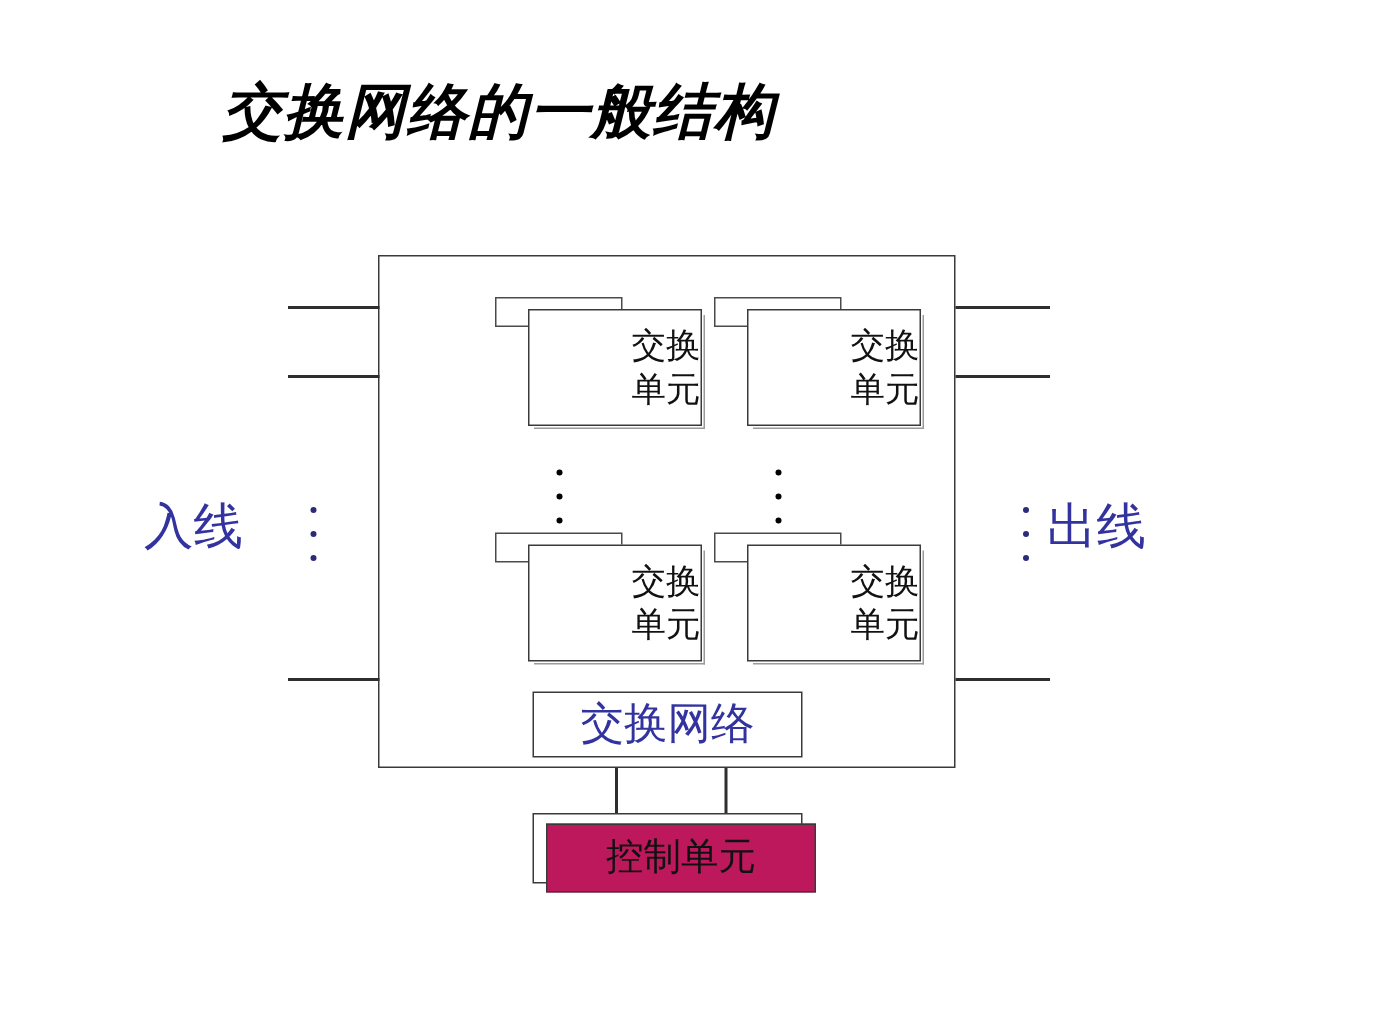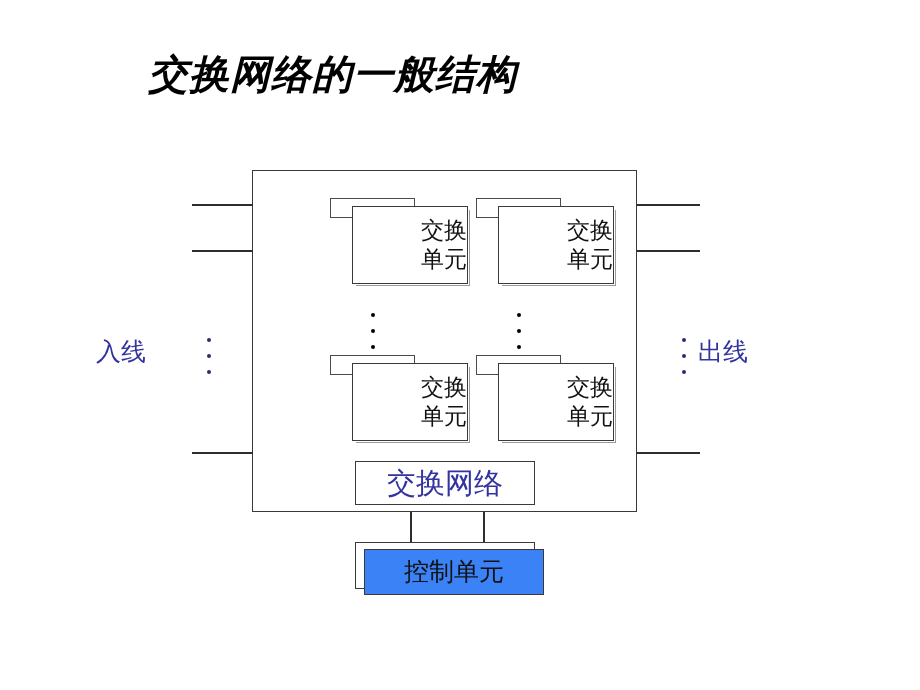--- a/index.html
+++ b/index.html
@@ -139,21 +139,21 @@
   #in-line-2  { left: 192px; top: 250px; width: 61px; }
   #in-line-3  { left: 192px; top: 452px; width: 61px; }
   #out-line-1 { left: 637px; top: 204px; width: 63px; }
   #out-line-2 { left: 637px; top: 250px; width: 63px; }
   #out-line-3 { left: 637px; top: 452px; width: 63px; }
 
   
   .side-label {
     position: absolute;
     font-family: "Liberation Serif", "DejaVu Serif", serif;
-    font-size: 25px;
+    font-size: 33px;
     line-height: 30px;
     color: #3333a0;
     white-space: nowrap;
   }
   #label-in  { left: 96px;  top: 337px; }
   #label-out { left: 698px; top: 337px; }
 
   
   #switch-network-box {
     position: absolute;
@@ -203,21 +203,21 @@
     background: #ffffff;
     box-sizing: border-box;
   }
   #control-unit .inner-plate {
     position: absolute;
     left: 9px;
     top: 7px;
     width: 180px;
     height: 46px;
     border: 1px solid #3a3a3a;
-    background: #3b82f6;
+    background: #be185d;
     box-sizing: border-box;
     display: flex;
     align-items: center;
     justify-content: center;
   }
   #control-unit .ctrl-label {
     font-family: "Liberation Serif", "DejaVu Serif", serif;
     font-size: 25px;
     line-height: 30px;
     color: #111111;

